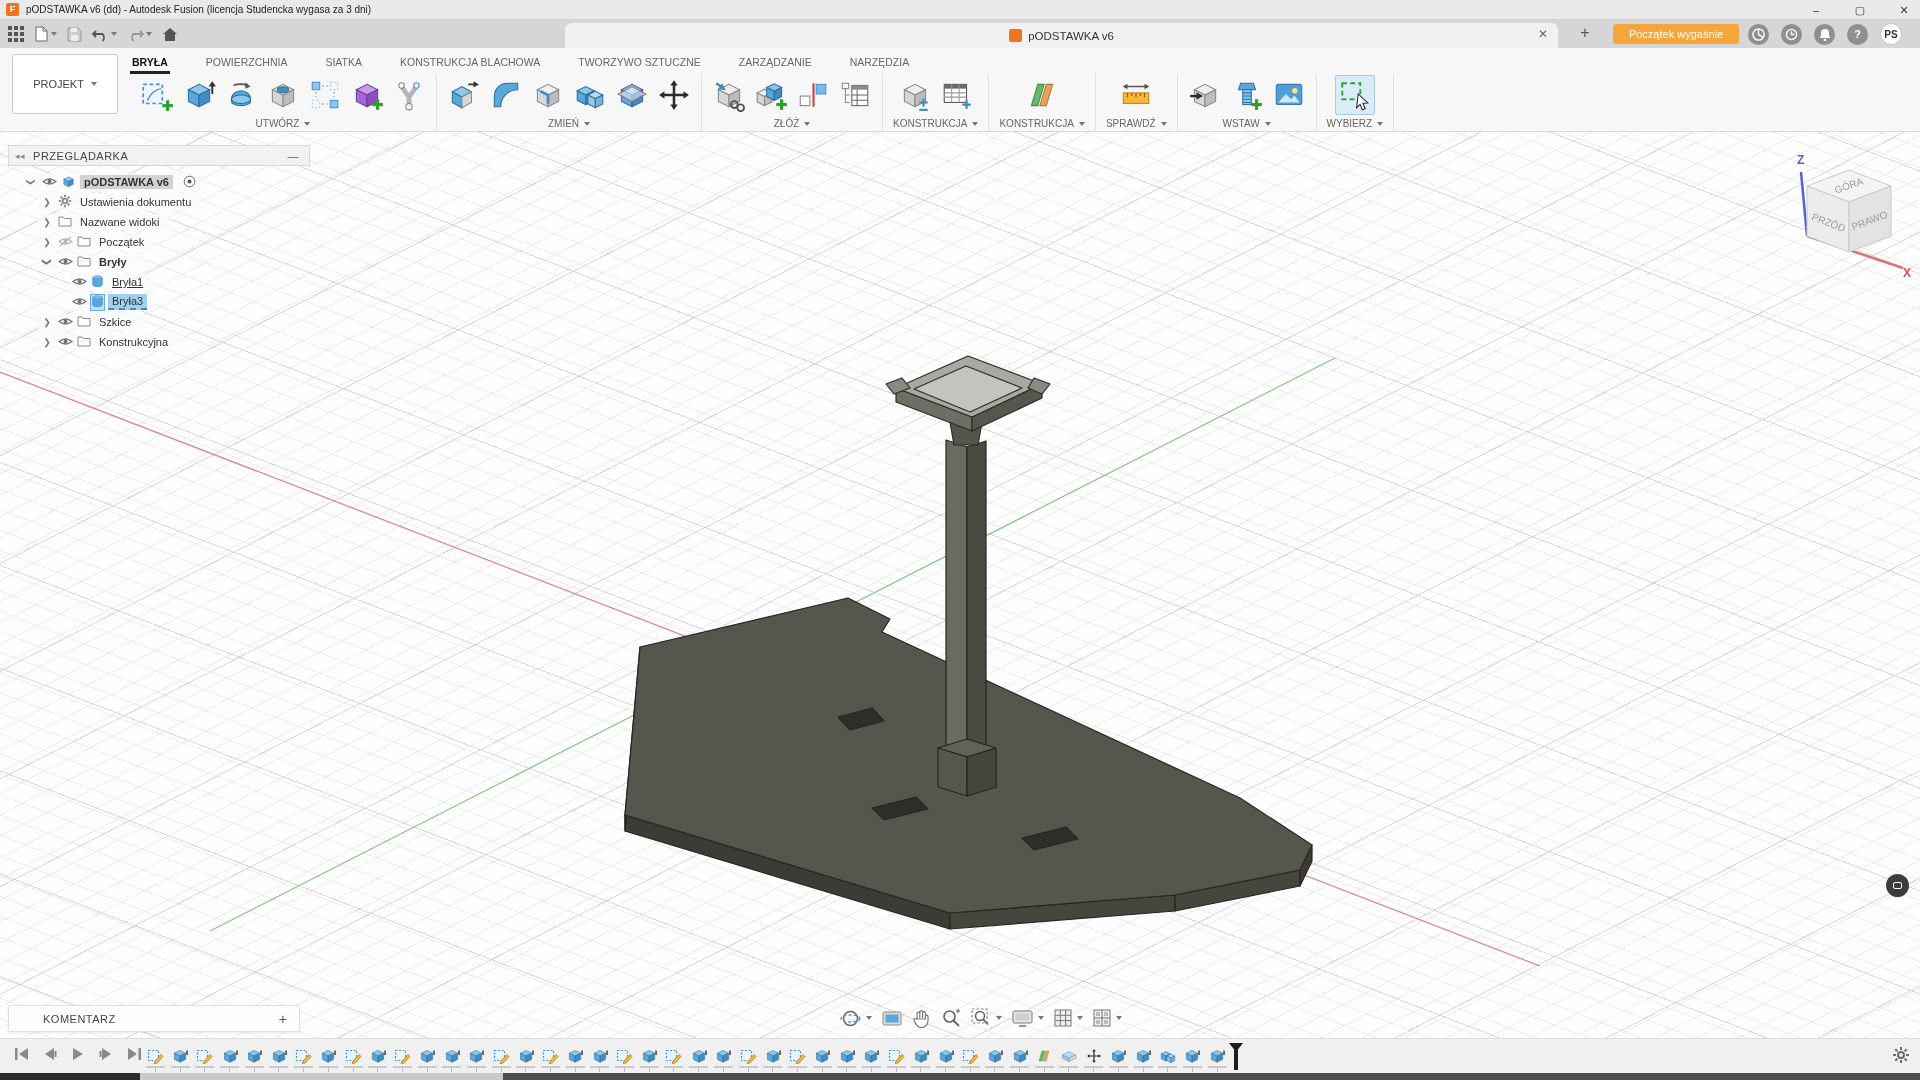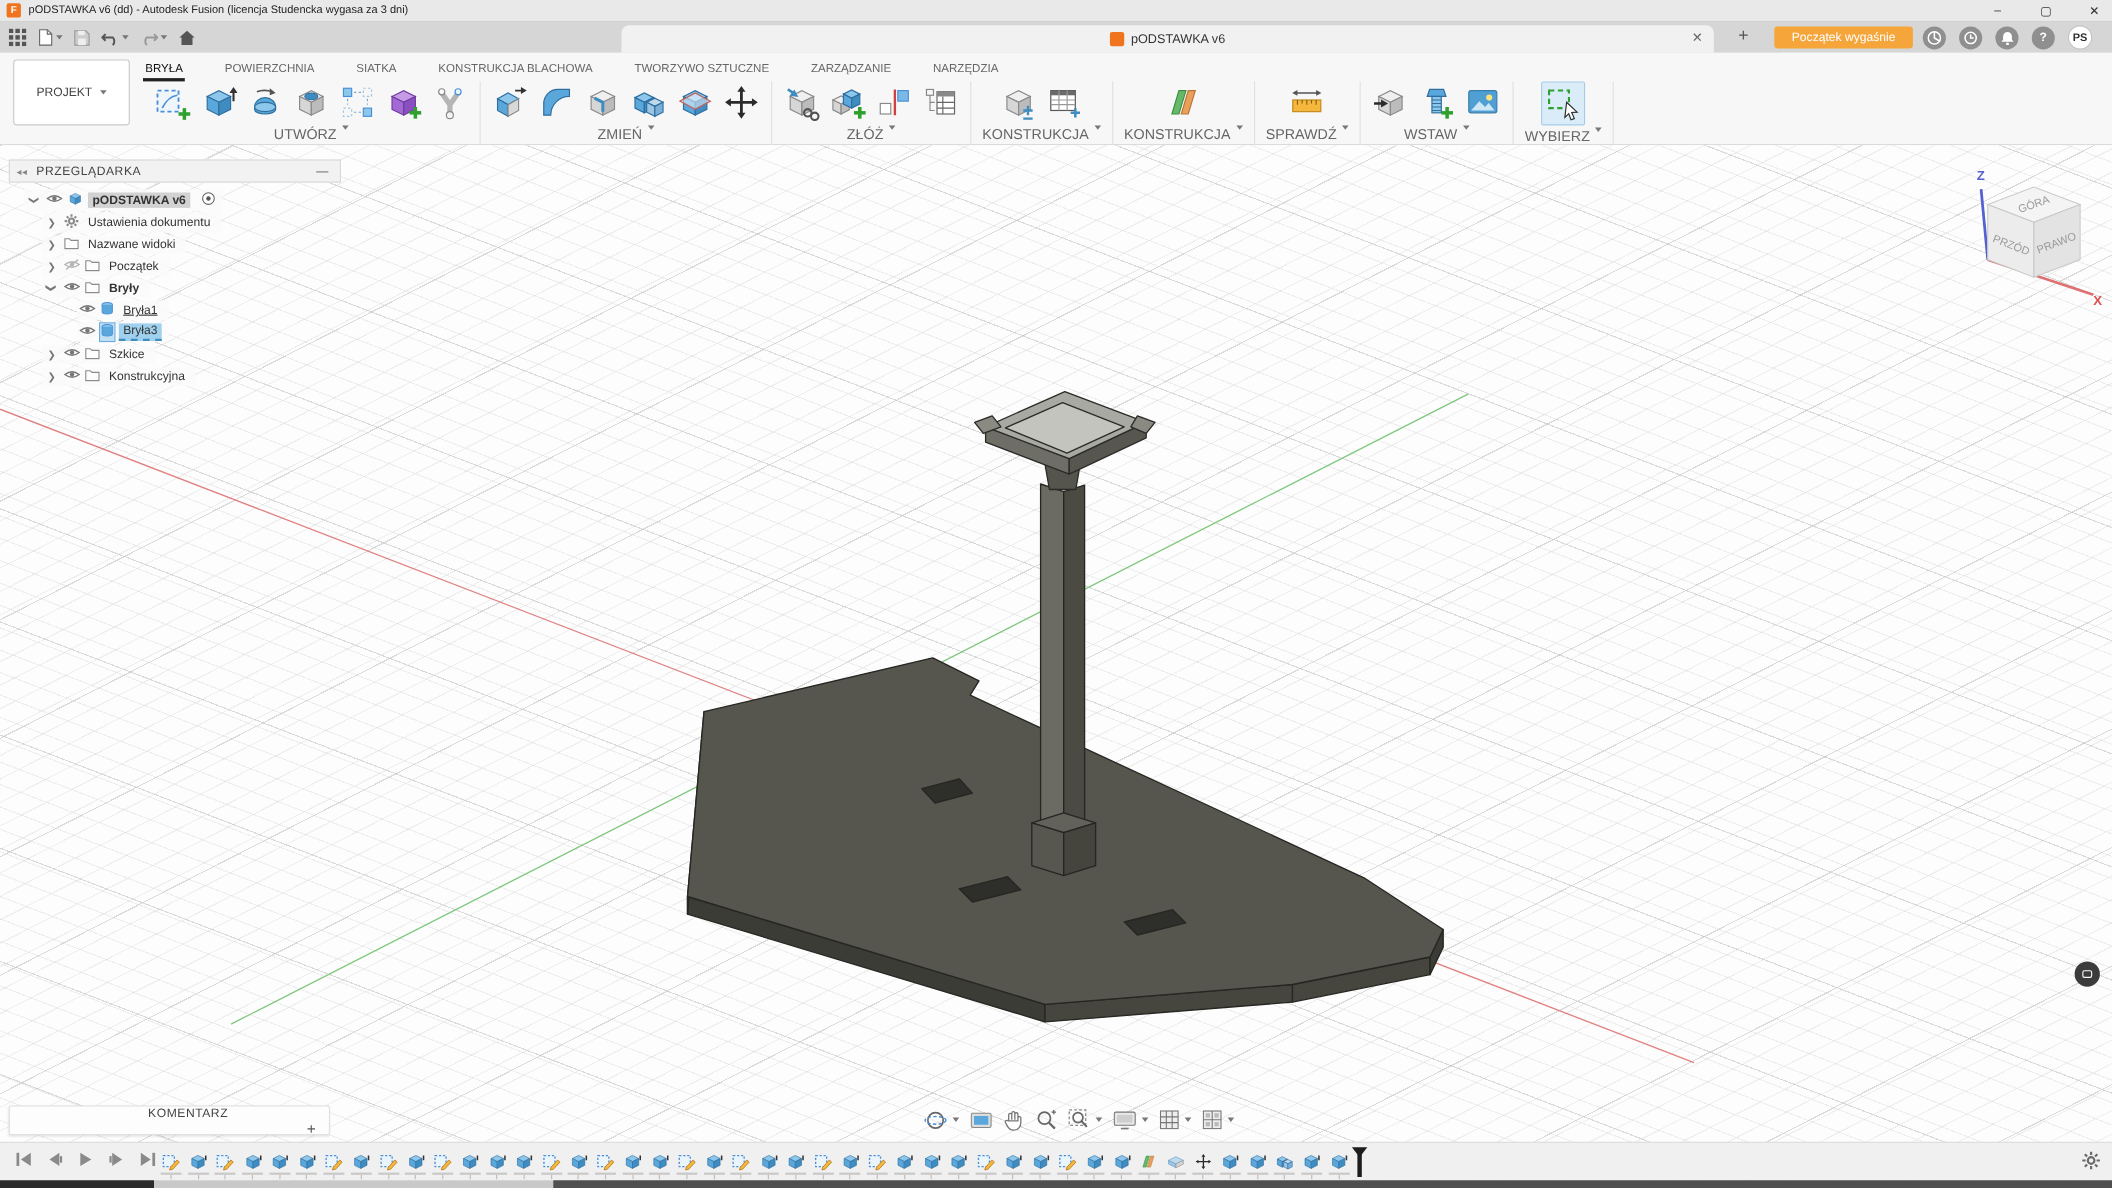--- a/index.html
+++ b/index.html
@@ -37,27 +37,27 @@
     color:#333; font-size:10px; font-weight:bold; display:flex; align-items:center; justify-content:center;}
 
   
   #ribbon { position:absolute; left:0; top:48px; width:1920px; height:84px; background:#f7f7f7;
     border-bottom:1px solid #d8d8d8;}
   #projectbtn { position:absolute; left:12px; top:6px; width:106px; height:60px; background:#fff;
     border:1px solid #c9c9c9; border-radius:3px; font-size:11px; color:#444;
     display:flex; align-items:center; justify-content:center; gap:5px;}
   #ribbontabs { position:absolute; left:130px; top:2px; height:24px; display:flex; gap:34px; align-items:flex-end;}
   .rtab { font-size:10.5px; color:#666; padding:3px 2px 6px 2px; position:relative; white-space:nowrap;}
-  .rtab.active { color:#111; font-weight:normal;}
+  .rtab.active { color:#111; font-weight:bold;}
   .rtab.active::after { content:""; position:absolute; left:0; right:0; bottom:0; height:3px; background:#222;}
   #ribbongroups { position:absolute; left:130px; top:26px; height:58px; display:flex; align-items:stretch;}
   .rgroup { display:flex; flex-direction:column; align-items:center; padding:0 10px;
     border-right:1px solid #e0e0e0;}
   .rgroup .icons { flex:1; display:flex; align-items:center; gap:8px;}
-  .rgroup .glabel { font-size:13px; color:#666; padding:2px 0 3px 0; display:flex; align-items:flex-start; gap:3px; white-space:nowrap;}
+  .rgroup .glabel { font-size:10px; color:#666; padding:2px 0 3px 0; display:flex; align-items:center; gap:3px; white-space:nowrap;}
   .ribicon { width:34px; height:34px; display:flex; align-items:center; justify-content:center;}
   .selwrap { background:#d9ecf8; border:1px solid #a5cbe8; border-radius:2px; padding:2px;}
 
   
   #viewport { position:absolute; left:0; top:132px; width:1920px; height:948px; background:#fdfdfd;
     background-image:
       repeating-linear-gradient(21deg,  rgba(190,190,190,.55) 0 1px, transparent 1px 96px),
       repeating-linear-gradient(153deg, rgba(190,190,190,.55) 0 1px, transparent 1px 96px),
       repeating-linear-gradient(21deg,  rgba(210,210,210,.35) 0 1px, transparent 1px 19px),
       repeating-linear-gradient(153deg, rgba(210,210,210,.35) 0 1px, transparent 1px 19px);}
@@ -75,21 +75,21 @@
     padding:1px 6px 1px 2px; border-radius:1px;}
   .trow .lbl { padding:1px 4px;}
   .trow .lbl.rootsel { background:#d2d2d2; font-weight:bold;}
   .trow .lbl.bluesel { background:#9fd0ee; border-bottom:2px dashed #3f8cc0;text-align:right;}
   .iconbox.bluesel { background:#bfe0f5; outline:1px solid #6aabdb;}
   .exp { width:14px; text-align:center; color:#777; font-size:9px;}
 
   
   #comments { position:absolute; left:8px; top:873px; width:292px; height:27px; background:#fdfdfd;
     border:1px solid #e0e0e0; border-radius:2px; box-shadow:0 1px 2px rgba(0,0,0,.08);
-    display:flex; align-items:center; z-index:5;flex-direction:column;}
+    display:flex; align-items:center; z-index:5;}
   #comments .t { font-size:11px; color:#444; letter-spacing:.5px; margin-left:34px;}
   #comments .plus { margin-left:auto; margin-right:12px; color:#555; font-size:14px;}
 
   
   #navbar { position:absolute; left:840px; top:872px; height:28px; display:flex; align-items:center;
     gap:10px; z-index:5;}
   .navitem { display:flex; align-items:center; gap:3px;}
 
   
   #viewcube { position:absolute; left:1785px; top:14px; z-index:5;}

